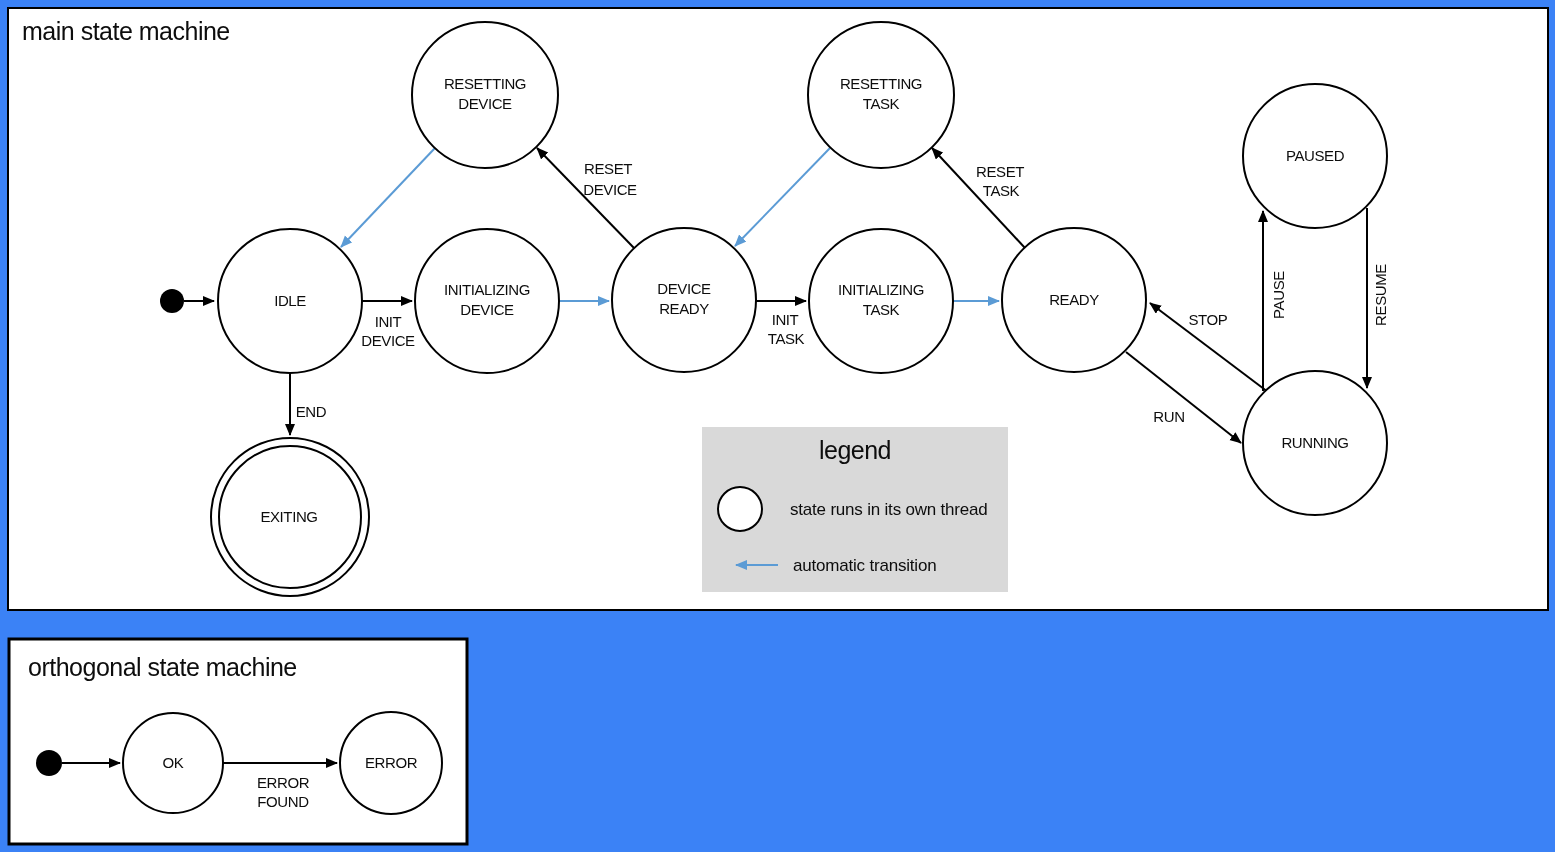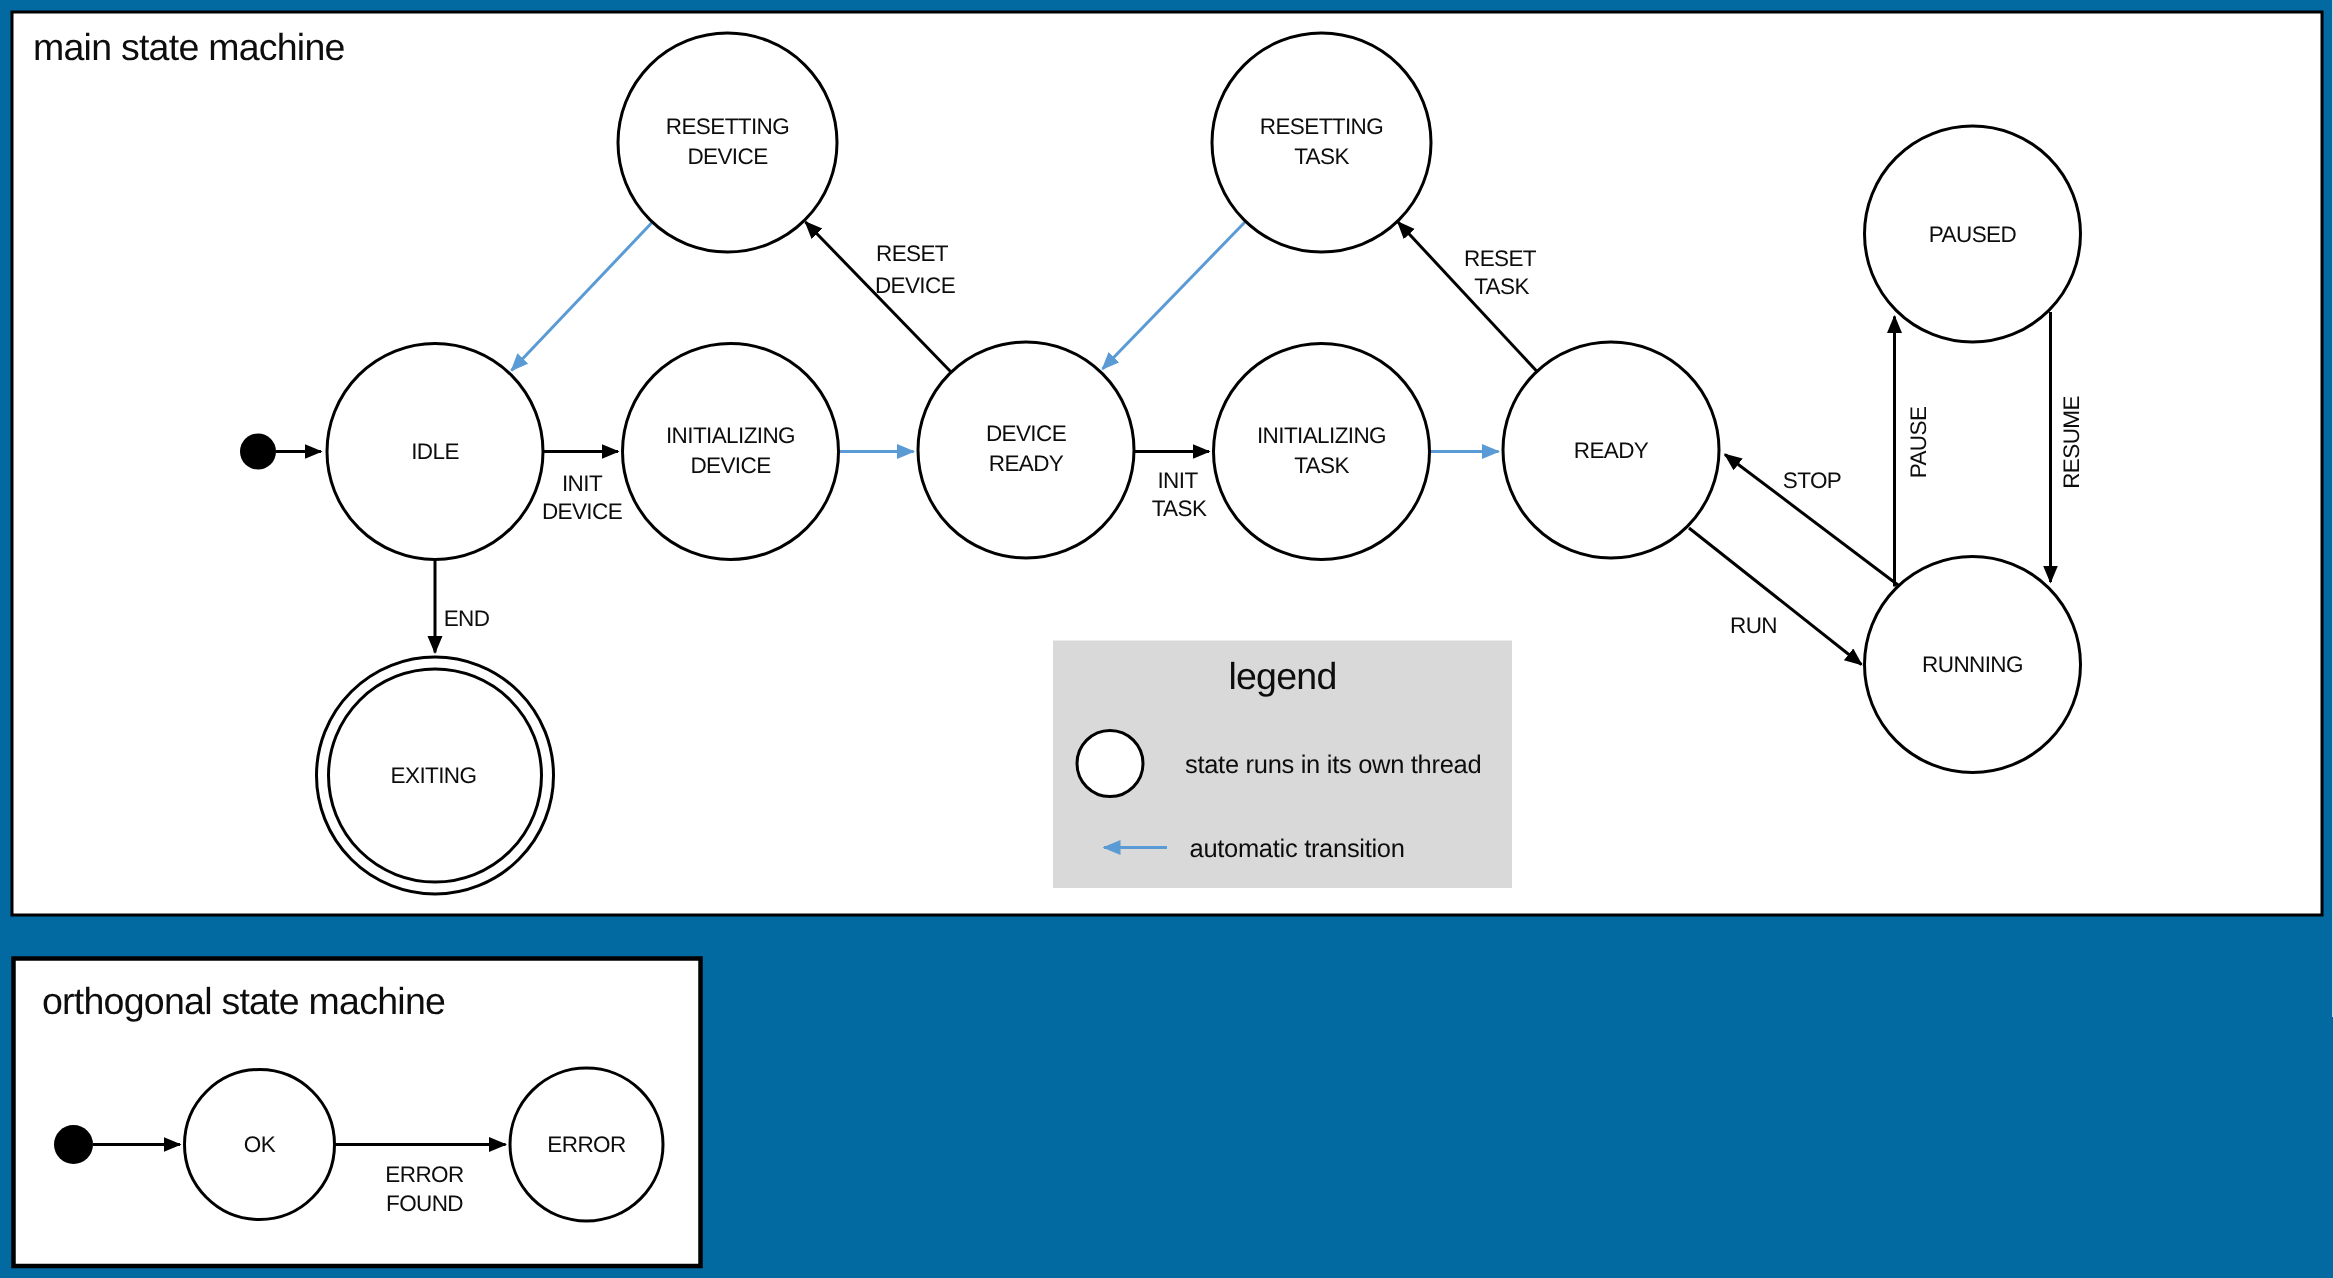--- a/index.html
+++ b/index.html
@@ -4,21 +4,21 @@
 <style>
   html, body {
     margin: 0;
     padding: 0;
     background: #ffffff;
   }
   .canvas {
     position: relative;
     width: 1555px;
     height: 852px;
-    background: #0369a1;
+    background: #3b82f6;
   }
   svg text {
     font-family: "Liberation Sans", sans-serif;
     fill: #0d0d0d;
   }
   .t-title {
     font-size: 25px;
     letter-spacing: -0.5px;
   }
   .t-label {

